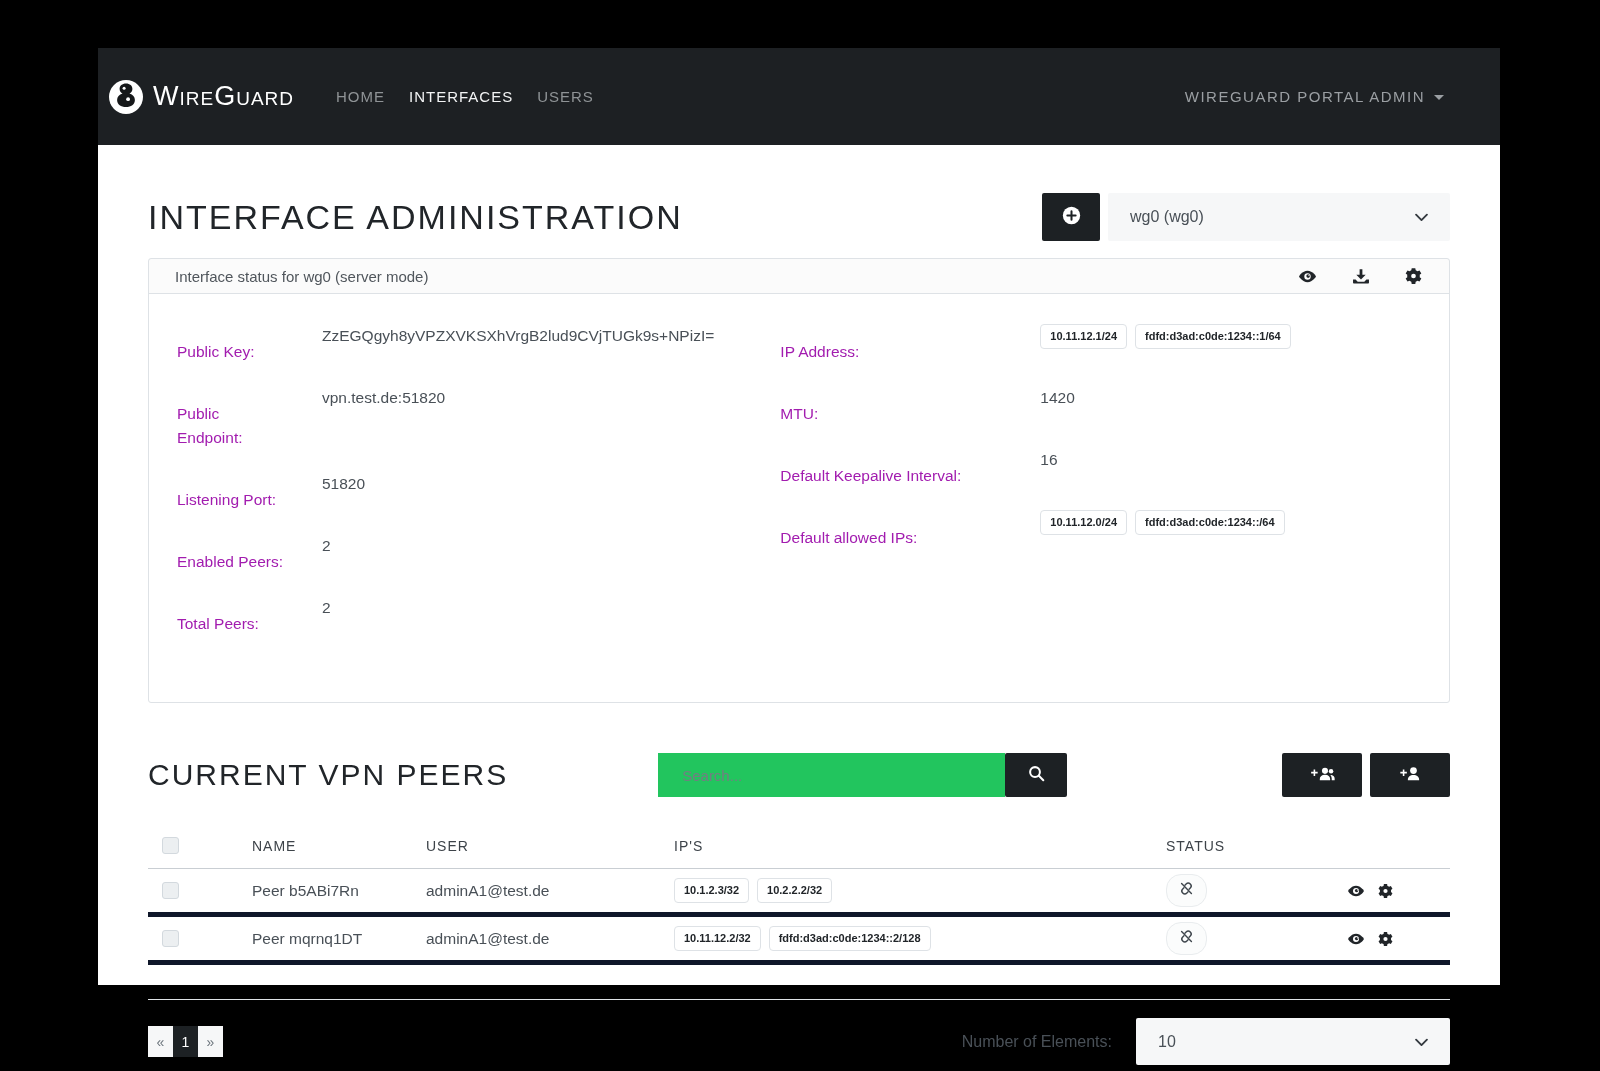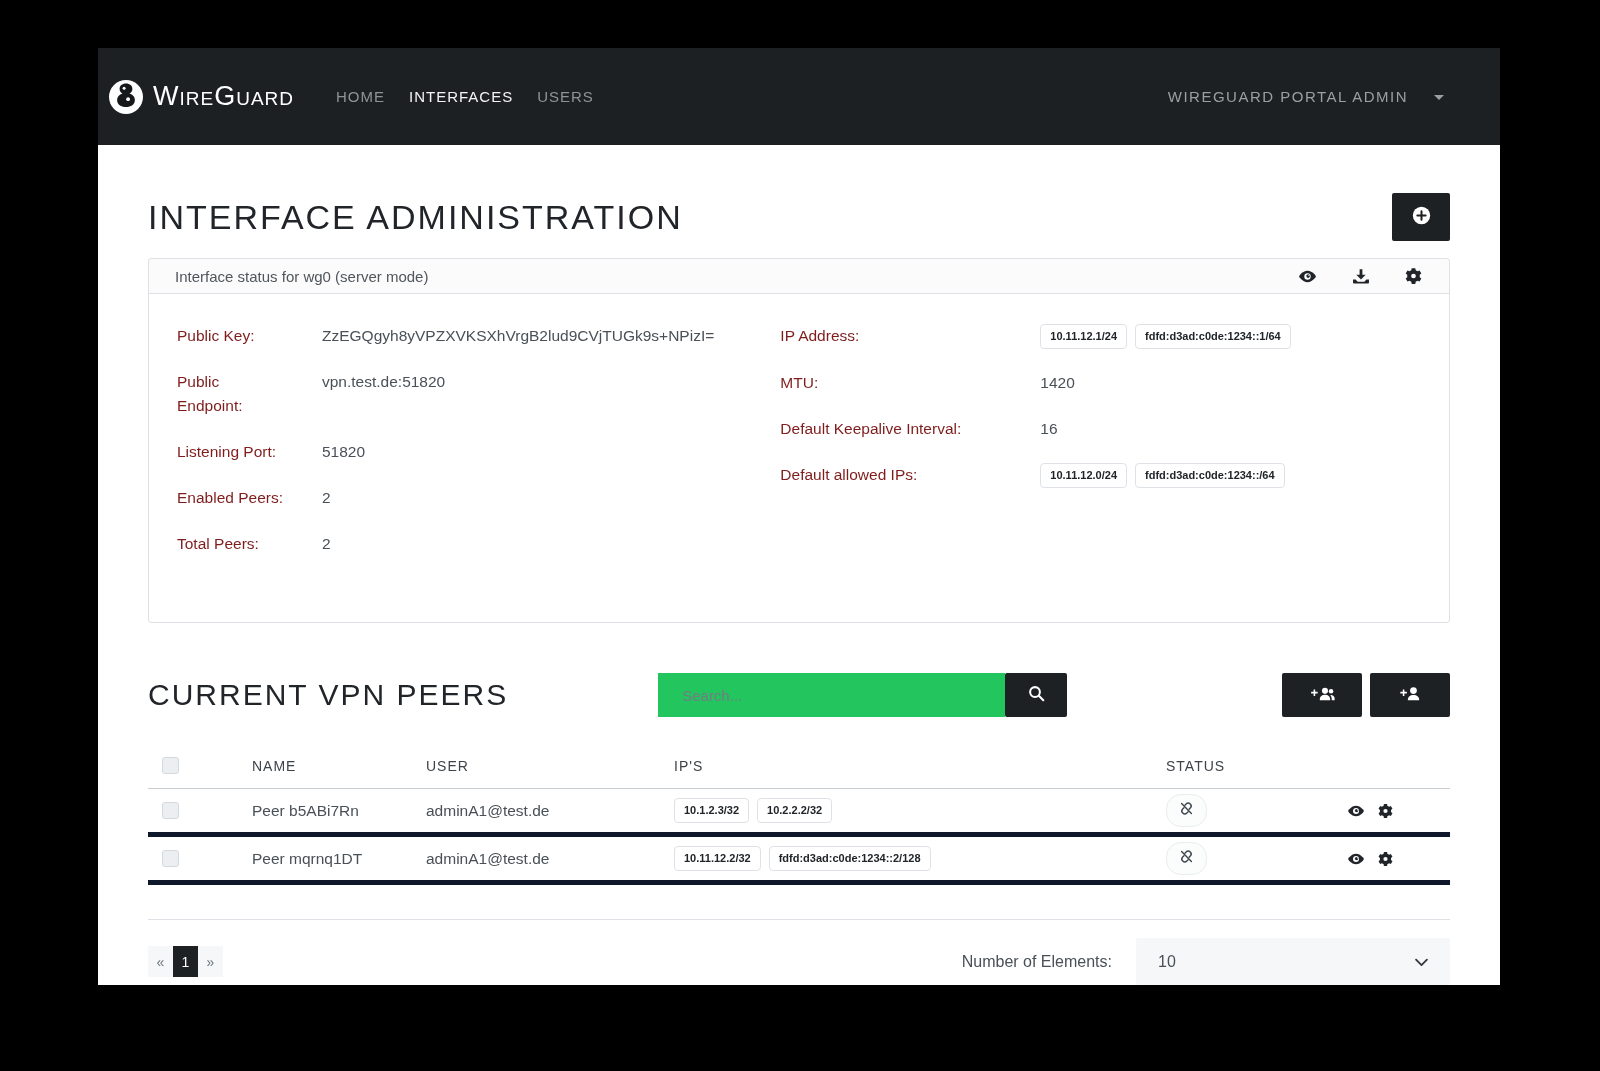--- a/index.html
+++ b/index.html
@@ -14,21 +14,21 @@
   .app { position:absolute; left:98px; top:48px; width:1402px; height:937px; background:#fff; }
 
   
   .navbar { height:97px; background:#1d2023; display:flex; align-items:center; padding:0 56px 0 10px; }
   .brand { display:flex; align-items:center; gap:9px; cursor:pointer; }
   .brand svg { display:block; }
   .brand-text { color:#fff; font-size:27px; font-variant:small-caps; letter-spacing:1px; font-weight:400; }
   .nav-links { display:flex; gap:24px; margin-left:42px; }
   .nav-link { color:#8f9396; font-size:15px; letter-spacing:1px; cursor:pointer; text-transform:uppercase; }
   .nav-link.active { color:#f3f4f5; }
-  .user-menu { margin-left:auto; color:#9b9fa3; font-size:15px; letter-spacing:1.5px; display:flex; align-items:center; gap:26px; cursor:pointer; text-transform:uppercase; }
+  .user-menu { margin-left:auto; color:#9b9fa3; font-size:15px; letter-spacing:1.5px; display:flex; align-items:center; gap:9px; cursor:pointer; text-transform:uppercase; }
   .caret-down { width:0; height:0; border-left:5px solid transparent; border-right:5px solid transparent; border-top:5px solid #9b9fa3; margin-top:2px; }
 
   .container { padding:0 50px; }
 
   
   .title-row { display:flex; justify-content:space-between; align-items:center; margin-top:48px; }
   h1 { margin:0; font-size:34px; font-weight:500; letter-spacing:2px; color:#212529; }
   .iface-group { display:flex; }
   .btn-dark { background:#1d2124; color:#fff; border:none; display:flex; align-items:center; justify-content:center; cursor:pointer; border-radius:2px; }
   .add-iface-btn { width:58px; height:48px; }
@@ -39,21 +39,21 @@
   
   .card { border:1px solid #dee2e6; border-radius:3px; margin-top:17px; }
   .card-header { padding:8px 26px; border-bottom:1px solid #dee2e6; background:rgba(0,0,0,.015);
                  display:flex; align-items:center; justify-content:space-between; color:#50565c; font-size:15px; }
   .header-icons { display:flex; gap:34px; align-items:center; }
   .icon-btn { cursor:pointer; color:#212529; display:flex; align-items:center; }
   .card-body { display:flex; padding:30px 28px 44px; font-size:15.5px; }
   .col-left { width:48.5%; }
   .col-right { flex:1; }
   .inforow { display:flex; margin-bottom:22px; line-height:24px; }
-  .inforow .lbl { width:145px; flex-shrink:0; color:#7f1d1d; }
+  .inforow .lbl { width:145px; flex-shrink:0; color:#a21caf;margin-top:16px; }
   .inforow .lbl.wraps { width:145px; padding-right:60px; }
   .col-right .lbl { width:260px; }
   .val { color:#495057; }
   .badges { display:flex; gap:8px; align-items:flex-start; }
   .badge { border:1px solid #dee2e6; background:#fff; font-size:11px; font-weight:bold; color:#212529;
            padding:5px 9px; border-radius:4px; line-height:13px; white-space:nowrap; }
 
   
   .peers-row { display:flex; align-items:center; margin-top:50px; }
   h2 { margin:0; font-size:30px; font-weight:500; letter-spacing:2px; color:#212529; }
@@ -172,20 +172,28 @@
     <div class="title-row">
       <h1>INTERFACE ADMINISTRATION</h1>
       <div class="iface-group">
         <button class="btn-dark add-iface-btn">
           <span>
             <svg width="19" height="19" viewBox="0 0 16 16">
                 <use href="#i-plus-circle"></use>
               </svg>
           </span>
         </button>
+        <div class="sel iface-select">
+          <span>wg0 (wg0)</span>
+          <span class="chev">
+            <svg width="13" height="9" viewBox="0 0 12 8">
+                <use href="#i-chevron"></use>
+              </svg>
+          </span>
+        </div>
       </div>
     </div>
 
     <div class="card">
       <div class="card-header">
         <span>Interface status for wg0 (server mode)</span>
         <div class="header-icons">
           <span class="icon-btn">
             <svg width="21" height="17" viewBox="0 0 16 16">
                 <use href="#i-eye"></use>

